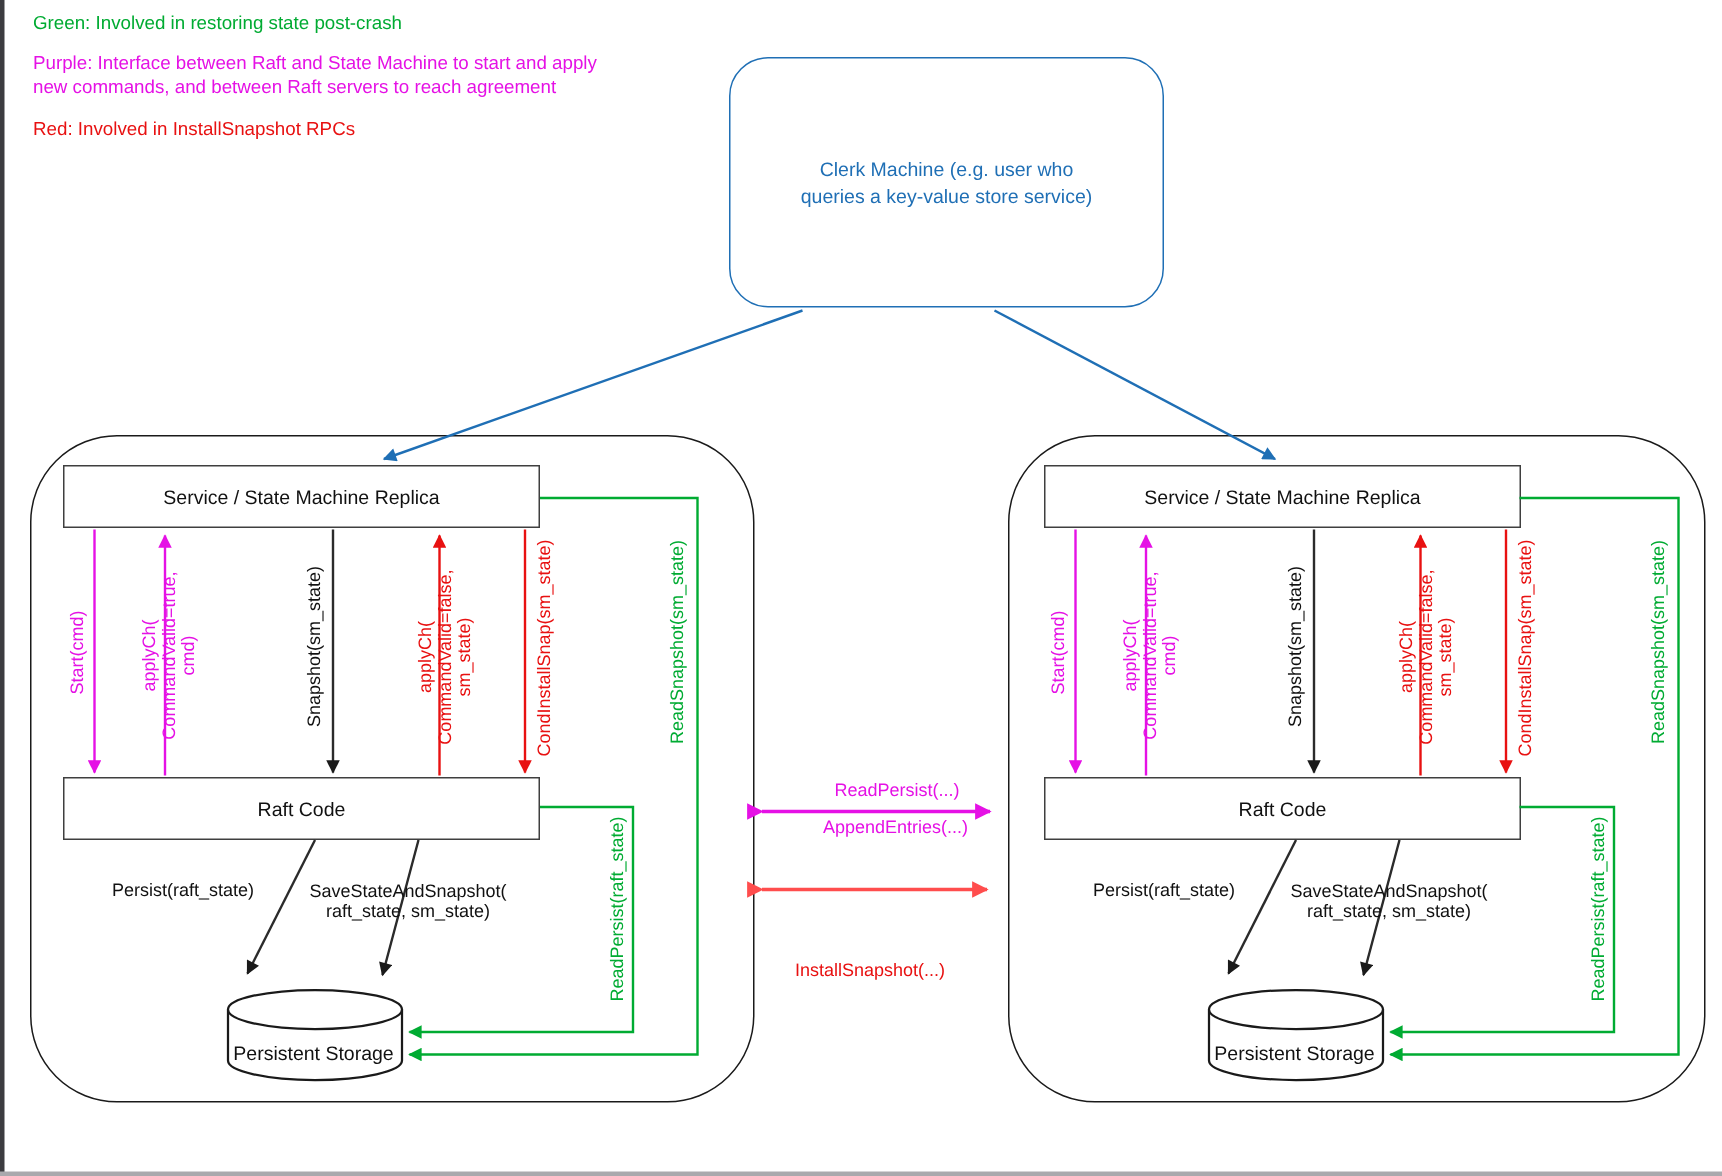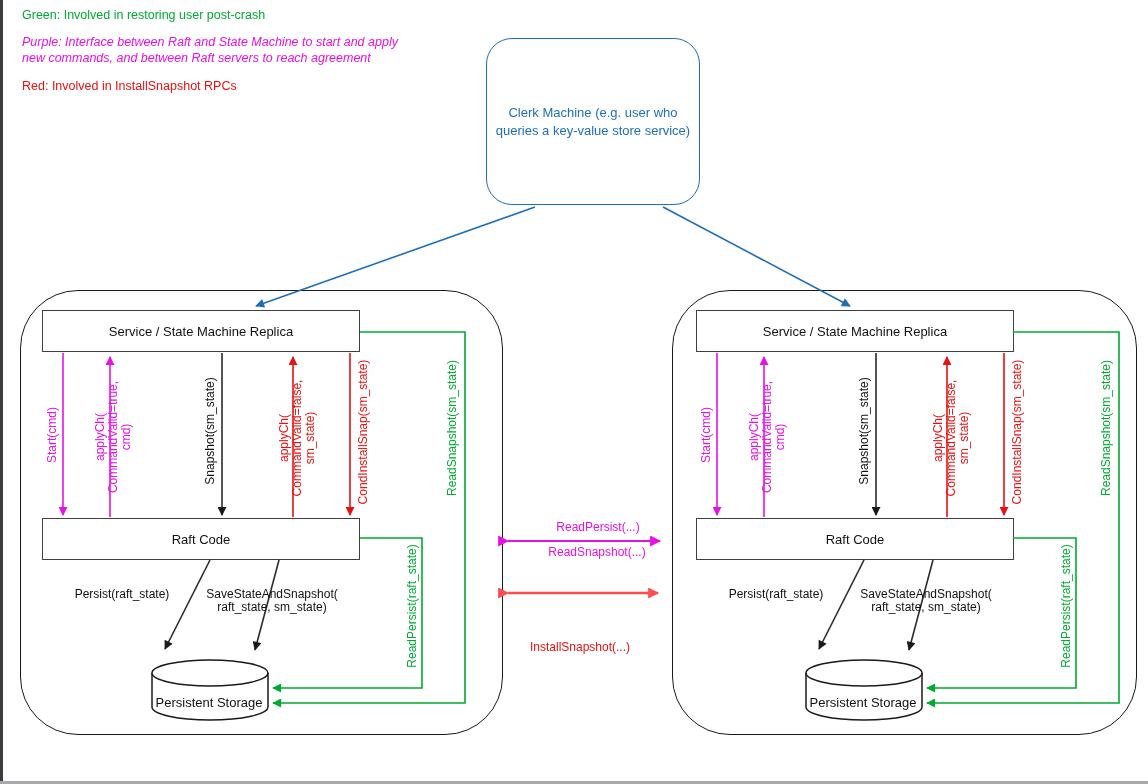--- a/index.html
+++ b/index.html
@@ -3,24 +3,24 @@
 <meta charset="utf-8">
 <style>
   html,body {margin:0; padding:0; background:#fff;}
   .canvas {position:relative; width:1148px; height:784px; background:#ffffff;
            font-family:"Liberation Sans", sans-serif; overflow:hidden;}
   .edge-left {position:absolute; left:0; top:0; width:3px; height:784px; background:#3c3c40;}
   .edge-bottom {position:absolute; left:0; top:781px; width:1148px; height:3px; background:#a9a9ad;}
 
   .legend {position:absolute; left:22px; font-size:12.5px; line-height:16px; white-space:pre-line;}
   .lg-green  {top:7px;  color:var(--green);}
-  .lg-purple {top:34px; color:var(--magenta); width:420px;font-style:italic;}
+  .lg-purple {top:34px; color:var(--magenta); width:420px;}
   .lg-red    {top:78px; color:var(--red);}
 
-  .clerk {position:absolute; left:486px; top:38px; width:214px; height:167px;
+  .clerk {position:absolute; left:486px; top:38px; width:290px; height:167px;
           border:1.6px solid var(--blue); border-radius:26px; box-sizing:border-box;
           display:flex; align-items:center; justify-content:center; text-align:center;
           color:var(--blue); font-size:13px; line-height:18px; white-space:pre-line;}
 
   .replica {position:absolute; top:290px; height:445px; border:1.6px solid #1a1a1a;
             border-radius:58px; box-sizing:border-box; background:transparent;}
   .replica.left  {left:20px;  width:483px;}
   .replica.right {left:672px; width:465px;}
 
   .node {position:absolute; border:1.6px solid #3f3f3f; background:#fff; box-sizing:border-box;
@@ -45,21 +45,21 @@
   .vlbl {white-space:pre; transform:translate(-50%,-50%) rotate(-90deg);}
   .c-m {color:var(--magenta);} .c-r {color:var(--red);}
   .c-g {color:var(--green);}   .c-k {color:#111;}
   .storage-lbl {font-size:13px;}
 </style>
 </head>
 <body>
 
 <div class="canvas">
 
-  <div class="legend lg-green">Green: Involved in restoring user post-crash</div>
+  <div class="legend lg-green">Green: Involved in restoring state post-crash</div>
   <div class="legend lg-purple">Purple: Interface between Raft and State Machine to start and apply
 new commands, and between Raft servers to reach agreement</div>
   <div class="legend lg-red">Red: Involved in InstallSnapshot RPCs</div>
 
   <div class="clerk">Clerk Machine (e.g. user who
 queries a key-value store service)</div>
 
   <div class="replica left"></div>
   <div class="replica right"></div>
 
@@ -136,21 +136,21 @@
 sm_state)</div>
   <div class="lbl vlbl c-r" style="left:363px; top:432px;">CondInstallSnap(sm_state)</div>
   <div class="lbl vlbl c-g" style="left:452px; top:428px;">ReadSnapshot(sm_state)</div>
   <div class="lbl vlbl c-g" style="left:412px; top:606px;">ReadPersist(raft_state)</div>
   <div class="lbl c-k" style="left:122px; top:594px;">Persist(raft_state)</div>
   <div class="lbl c-k" style="left:272px; top:601px;">SaveStateAndSnapshot(
 raft_state, sm_state)</div>
   <div class="lbl c-k storage-lbl" style="left:209px; top:702px;">Persistent Storage</div>
 
   <div class="lbl c-m" style="left:598px; top:527px;">ReadPersist(...)</div>
-  <div class="lbl c-m" style="left:597px; top:552px;">ReadSnapshot(...)</div>
+  <div class="lbl c-m" style="left:597px; top:552px;">AppendEntries(...)</div>
   <div class="lbl c-r" style="left:580px; top:607px;margin-top:40px;">InstallSnapshot(...)</div>
 
   <div class="lbl vlbl c-m" style="left:706px;  top:435px;">Start(cmd)</div>
   <div class="lbl vlbl c-m" style="left:767px;  top:437px;">applyCh(
 CommandValid=true,
 cmd)</div>
   <div class="lbl vlbl c-k" style="left:864px;  top:431px;">Snapshot(sm_state)</div>
   <div class="lbl vlbl c-r" style="left:951px;  top:438px;">applyCh(
 CommandValid=false,
 sm_state)</div>

